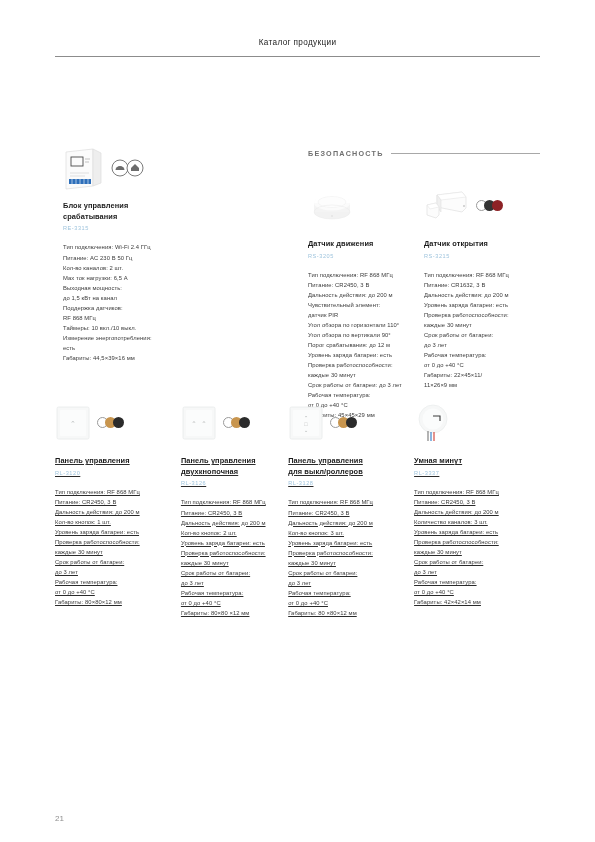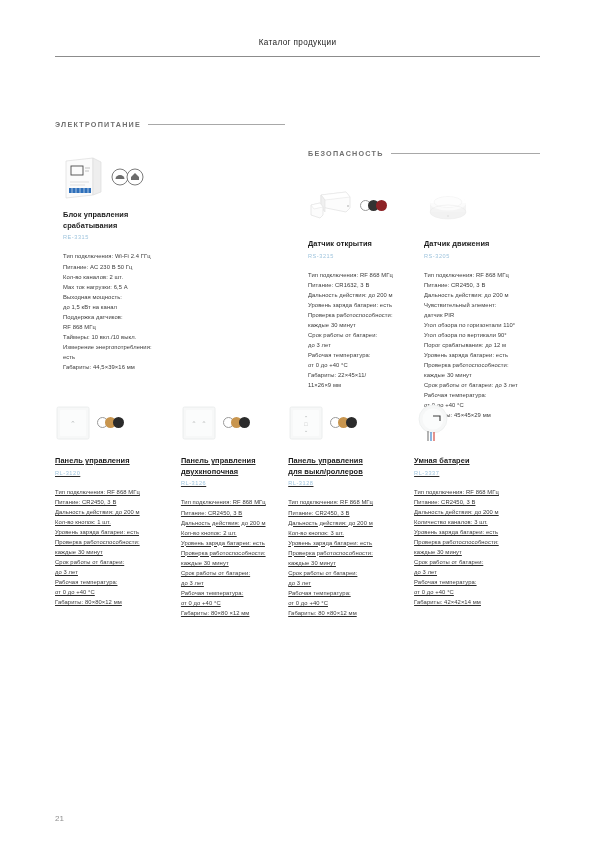--- a/index.html
+++ b/index.html
@@ -114,24 +114,20 @@
 </style>
 </head>
 <body>
 
 <div class="page-header">
   <div class="title">Каталог продукции</div>
   <div class="rule"></div>
 </div>
 
 <div class="section" style="left:55px; top:120px; width:230px;">
-  <div class="section-head">
-    <span class="label">ЭЛЕКТРОПИТАНИЕ</span>
-    <span class="line"></span>
-  </div>
 
   <div class="product-row" style="margin-top:20px;">
     <div class="product" style="width:160px;margin-left:8px;">
       <div class="product-media">
         <svg class="dev" width="42" height="44" viewBox="0 0 42 44">
           <polygon points="3,6 30,3 30,40 3,43" fill="#fbfbfb" stroke="#dcdcdc" stroke-width="0.7"></polygon>
           <polygon points="30,3 38,7 38,37 30,40" fill="#eeeeee" stroke="#dcdcdc" stroke-width="0.7"></polygon>
           <rect x="8" y="11" width="12" height="9" fill="none" stroke="#4a4a4a" stroke-width="0.9"></rect>
           <line x1="22" y1="13" x2="27" y2="13" stroke="#9a9a9a" stroke-width="0.6"></line>
           <line x1="22" y1="16" x2="26" y2="16" stroke="#9a9a9a" stroke-width="0.6"></line>
@@ -177,56 +173,20 @@
 <div class="section" style="left:308px; top:120px; width:232px;margin-top:29px;">
   <div class="section-head">
     <span class="label">БЕЗОПАСНОСТЬ</span>
     <span class="line"></span>
   </div>
 
   <div class="product-row" style="margin-top:20px;">
 
     <div class="product" style="width:135px;">
       <div class="product-media">
-        <svg class="dev" width="46" height="34" viewBox="0 0 46 34">
-          <polygon points="13,6 38,3 42,8 42,19 38,23 13,18" fill="#fcfcfc" stroke="#e0e0e0" stroke-width="0.7"></polygon>
-          <polygon points="13,6 38,3 42,8 17,11" fill="#ffffff" stroke="#e6e6e6" stroke-width="0.6"></polygon>
-          <polygon points="13,6 17,11 17,23 13,18" fill="#f0f0f0" stroke="#e0e0e0" stroke-width="0.6"></polygon>
-          <polygon points="3,16 12,14 15,18 15,26 12,29 3,26" fill="#fcfcfc" stroke="#e0e0e0" stroke-width="0.7"></polygon>
-          <polygon points="3,16 12,14 15,18 6,20" fill="#ffffff" stroke="#e6e6e6" stroke-width="0.6"></polygon>
-          <circle cx="40" cy="17" r="1" fill="#c8c8c8"></circle>
-        </svg>
-        <span class="swatches">
-          <span style="background:#ffffff; border:0.8px solid #9a9a9a;"></span>
-          <span style="background:#333333;"></span>
-          <span style="background:#8d2226;"></span>
-        </span>
-      </div>
-      <div class="product-title">
-        <div>Датчик открытия</div>
-      </div>
-      <div class="product-code">RS-3215</div>
-      <div class="product-specs">
-        <div>Тип подключения: RF 868 МГц</div>
-        <div>Питание: CR1632, 3 В</div>
-        <div>Дальность действия: до 200 м</div>
-        <div>Уровень заряда батареи: есть</div>
-        <div>Проверка работоспособности:</div>
-        <div>каждые 30 минут</div>
-        <div>Срок работы от батареи:</div>
-        <div>до 3 лет</div>
-        <div>Рабочая температура:</div>
-        <div>от 0 до +40 °C</div>
-        <div>Габариты: 22×45×11/</div>
-        <div>11×26×9 мм</div>
-      </div>
-    </div>
-
-    <div class="product" style="width:135px;">
-      <div class="product-media">
         <svg class="dev" width="48" height="34" viewBox="0 0 48 34">
           <ellipse cx="24" cy="23" rx="18" ry="7" fill="#f2f2f2"></ellipse>
           <rect x="6" y="14" width="36" height="9" fill="#f4f4f4"></rect>
           <ellipse cx="24" cy="14" rx="18" ry="7.5" fill="#fbfbfb"></ellipse>
           <path d="M6 14 a18 9 0 0 1 36 0" fill="#ffffff"></path>
           <ellipse cx="24" cy="13" rx="14" ry="5.5" fill="#fdfdfd" stroke="#efefef" stroke-width="0.5"></ellipse>
           <ellipse cx="24" cy="23" rx="18" ry="7" fill="none" stroke="#e8e8e8" stroke-width="0.5"></ellipse>
           <circle cx="24" cy="27" r="0.8" fill="#d8d8d8"></circle>
         </svg>
       </div>
@@ -246,20 +206,56 @@
         <div>Уровень заряда батареи: есть</div>
         <div>Проверка работоспособности:</div>
         <div>каждые 30 минут</div>
         <div>Срок работы от батареи: до 3 лет</div>
         <div>Рабочая температура:</div>
         <div>от 0 до +40 °C</div>
         <div>Габариты: 45×45×29 мм</div>
       </div>
     </div>
 
+    <div class="product" style="width:135px;">
+      <div class="product-media">
+        <svg class="dev" width="46" height="34" viewBox="0 0 46 34">
+          <polygon points="13,6 38,3 42,8 42,19 38,23 13,18" fill="#fcfcfc" stroke="#e0e0e0" stroke-width="0.7"></polygon>
+          <polygon points="13,6 38,3 42,8 17,11" fill="#ffffff" stroke="#e6e6e6" stroke-width="0.6"></polygon>
+          <polygon points="13,6 17,11 17,23 13,18" fill="#f0f0f0" stroke="#e0e0e0" stroke-width="0.6"></polygon>
+          <polygon points="3,16 12,14 15,18 15,26 12,29 3,26" fill="#fcfcfc" stroke="#e0e0e0" stroke-width="0.7"></polygon>
+          <polygon points="3,16 12,14 15,18 6,20" fill="#ffffff" stroke="#e6e6e6" stroke-width="0.6"></polygon>
+          <circle cx="40" cy="17" r="1" fill="#c8c8c8"></circle>
+        </svg>
+        <span class="swatches">
+          <span style="background:#ffffff; border:0.8px solid #9a9a9a;"></span>
+          <span style="background:#333333;"></span>
+          <span style="background:#8d2226;"></span>
+        </span>
+      </div>
+      <div class="product-title">
+        <div>Датчик открытия</div>
+      </div>
+      <div class="product-code">RS-3215</div>
+      <div class="product-specs">
+        <div>Тип подключения: RF 868 МГц</div>
+        <div>Питание: CR1632, 3 В</div>
+        <div>Дальность действия: до 200 м</div>
+        <div>Уровень заряда батареи: есть</div>
+        <div>Проверка работоспособности:</div>
+        <div>каждые 30 минут</div>
+        <div>Срок работы от батареи:</div>
+        <div>до 3 лет</div>
+        <div>Рабочая температура:</div>
+        <div>от 0 до +40 °C</div>
+        <div>Габариты: 22×45×11/</div>
+        <div>11×26×9 мм</div>
+      </div>
+    </div>
+
   </div>
 </div>
 
 <div class="section" style="left:55px; top:375px; width:485px;">
 
   <div class="product-row" style="margin-top:20px;text-decoration:underline;">
 
     <div class="product" style="width:135px;">
       <div class="product-media">
         <svg class="dev" width="36" height="36" viewBox="0 0 36 36">
@@ -369,21 +365,21 @@
         <svg class="dev" width="38" height="40" viewBox="0 0 38 40">
           <circle cx="19" cy="16" r="14" fill="#f6f7f7" stroke="#eaecec" stroke-width="0.7"></circle>
           <circle cx="19" cy="16" r="10.5" fill="#fbfcfc"></circle>
           <path d="M19 13 h7 v5" fill="none" stroke="#3a3a3a" stroke-width="1.1"></path>
           <line x1="14" y1="28" x2="14" y2="38" stroke="#777777" stroke-width="1.1"></line>
           <line x1="17" y1="29" x2="17" y2="38" stroke="#2d78c4" stroke-width="1.1"></line>
           <line x1="20" y1="29" x2="20" y2="38" stroke="#cf3b30" stroke-width="1.1"></line>
         </svg>
       </div>
       <div class="product-title">
-        <div>Умная батареи</div>
+        <div>Умная минут</div>
       </div>
       <div class="product-code">RL-3337</div>
       <div class="product-specs">
         <div>Тип подключения: RF 868 МГц</div>
         <div>Питание: CR2450, 3 В</div>
         <div>Дальность действия: до 200 м</div>
         <div>Количество каналов: 3 шт.</div>
         <div>Уровень заряда батареи: есть</div>
         <div>Проверка работоспособности:</div>
         <div>каждые 30 минут</div>

